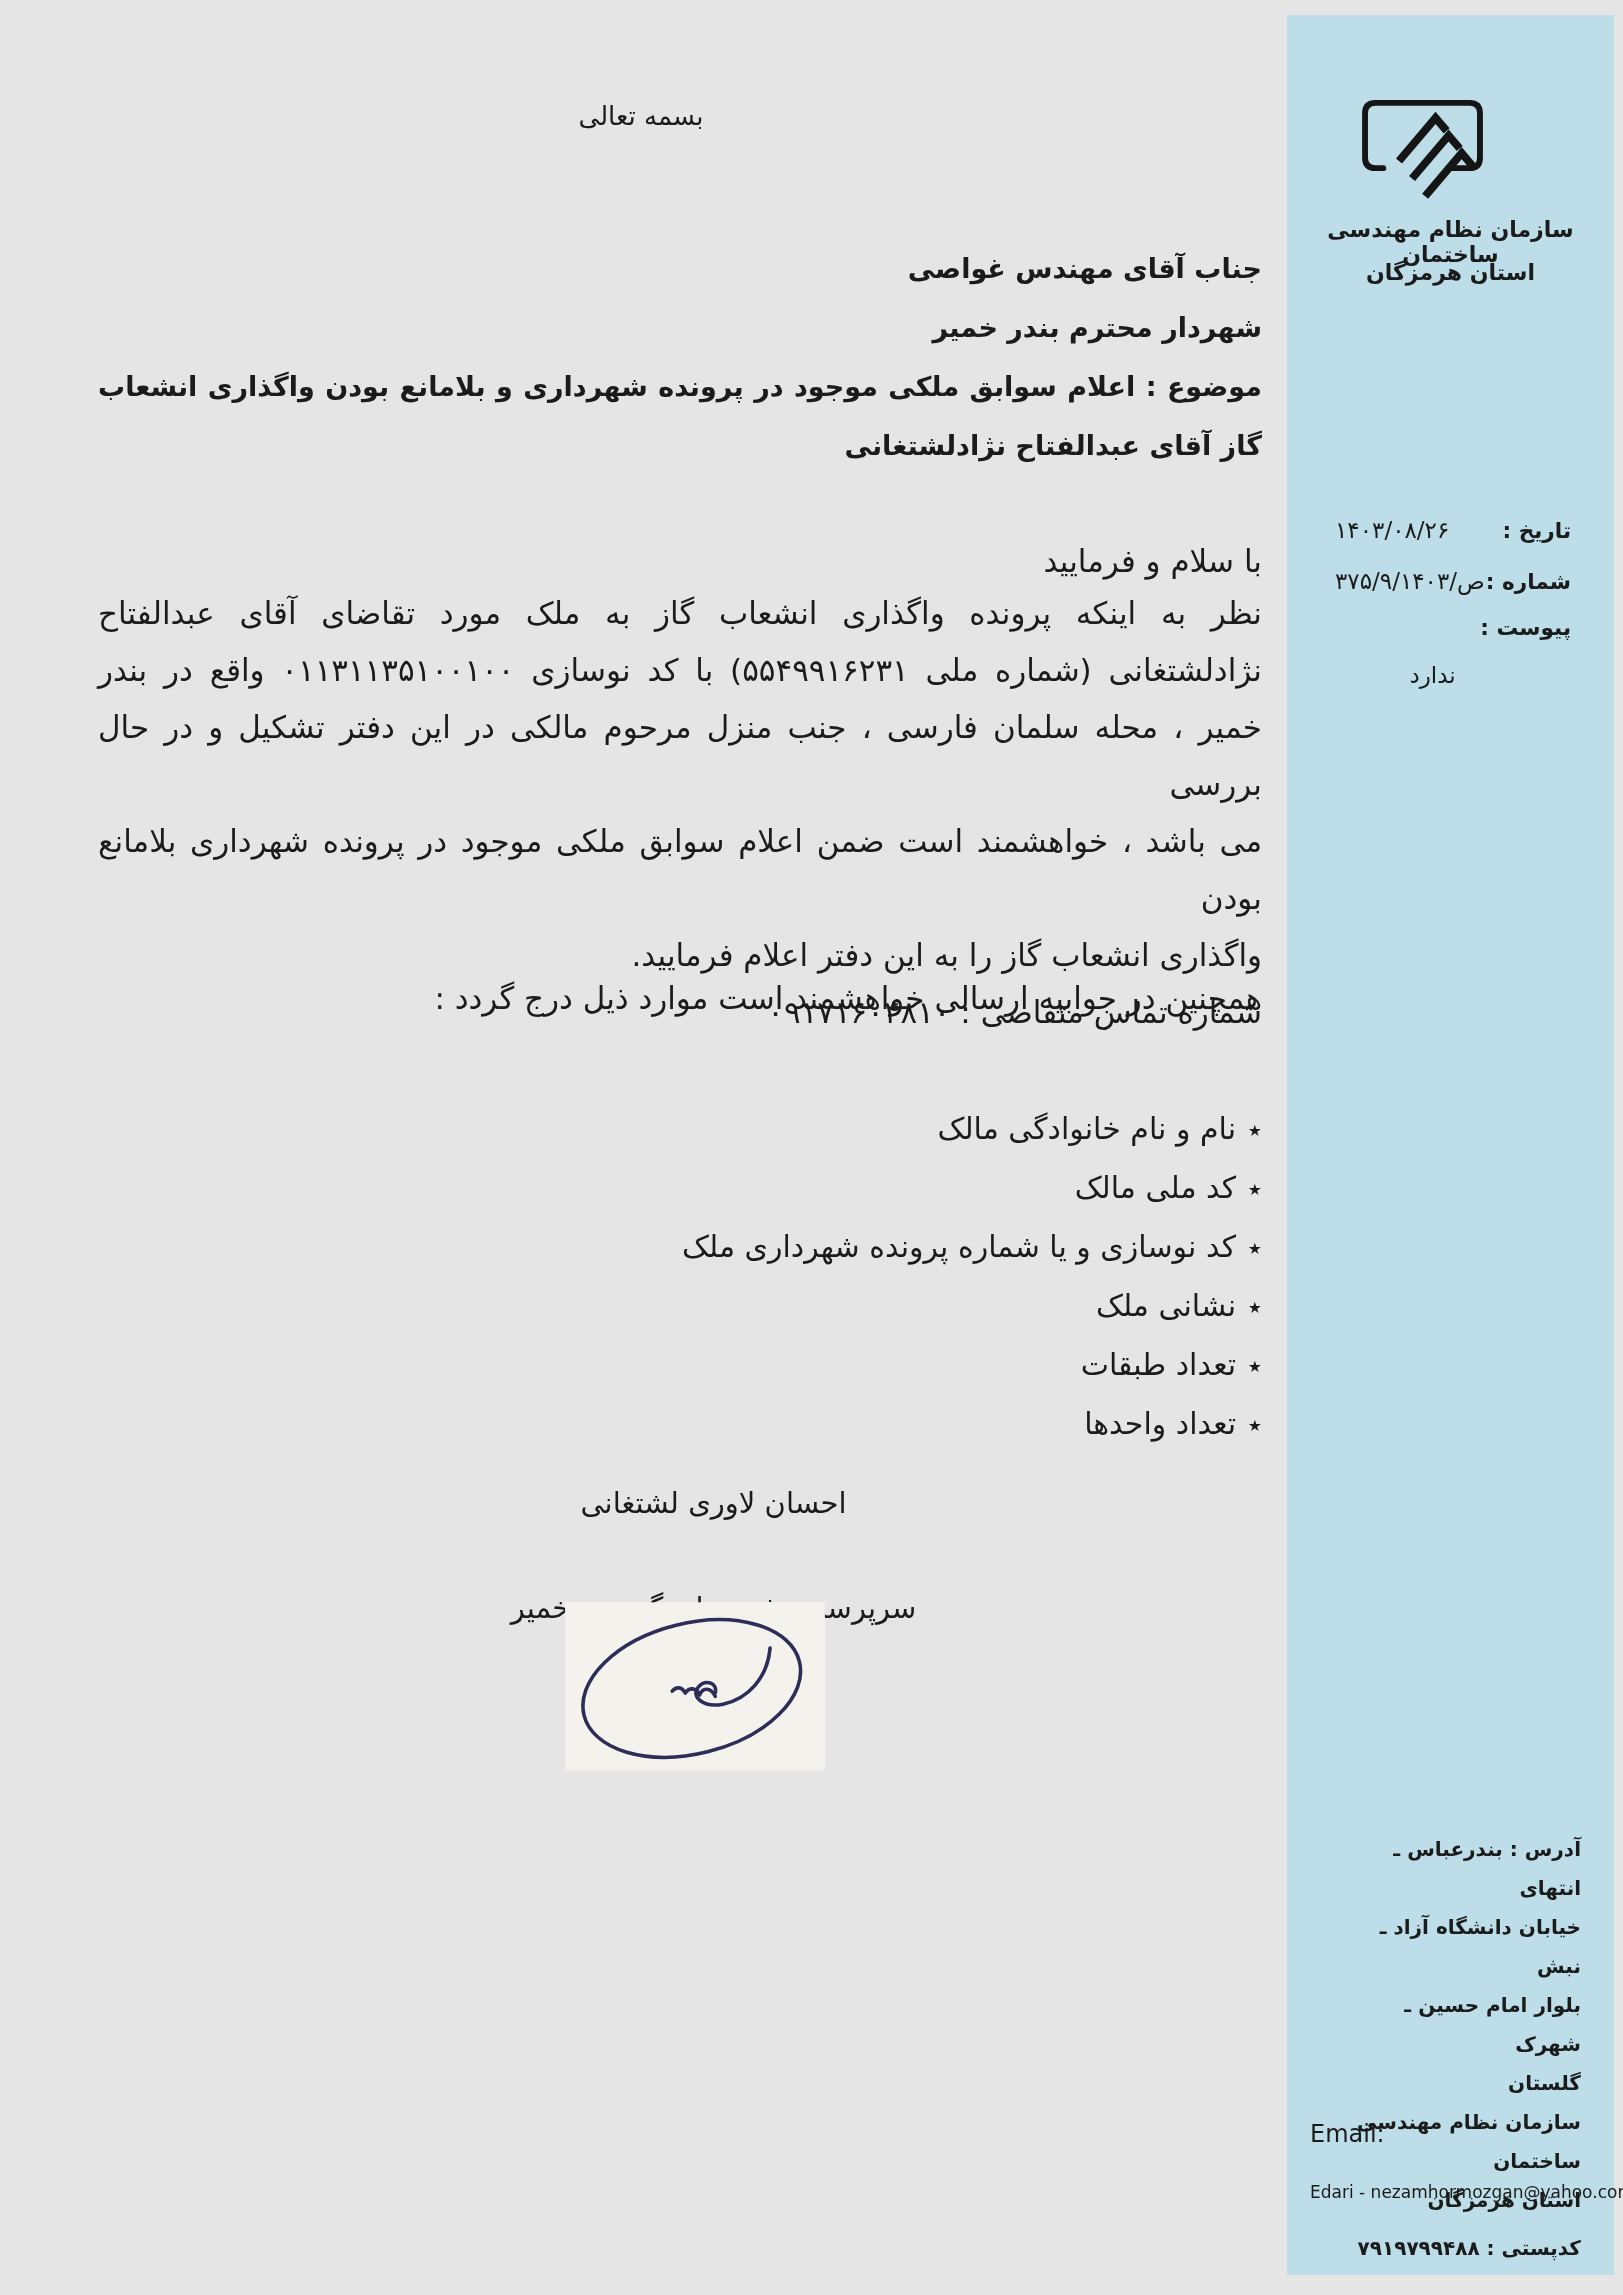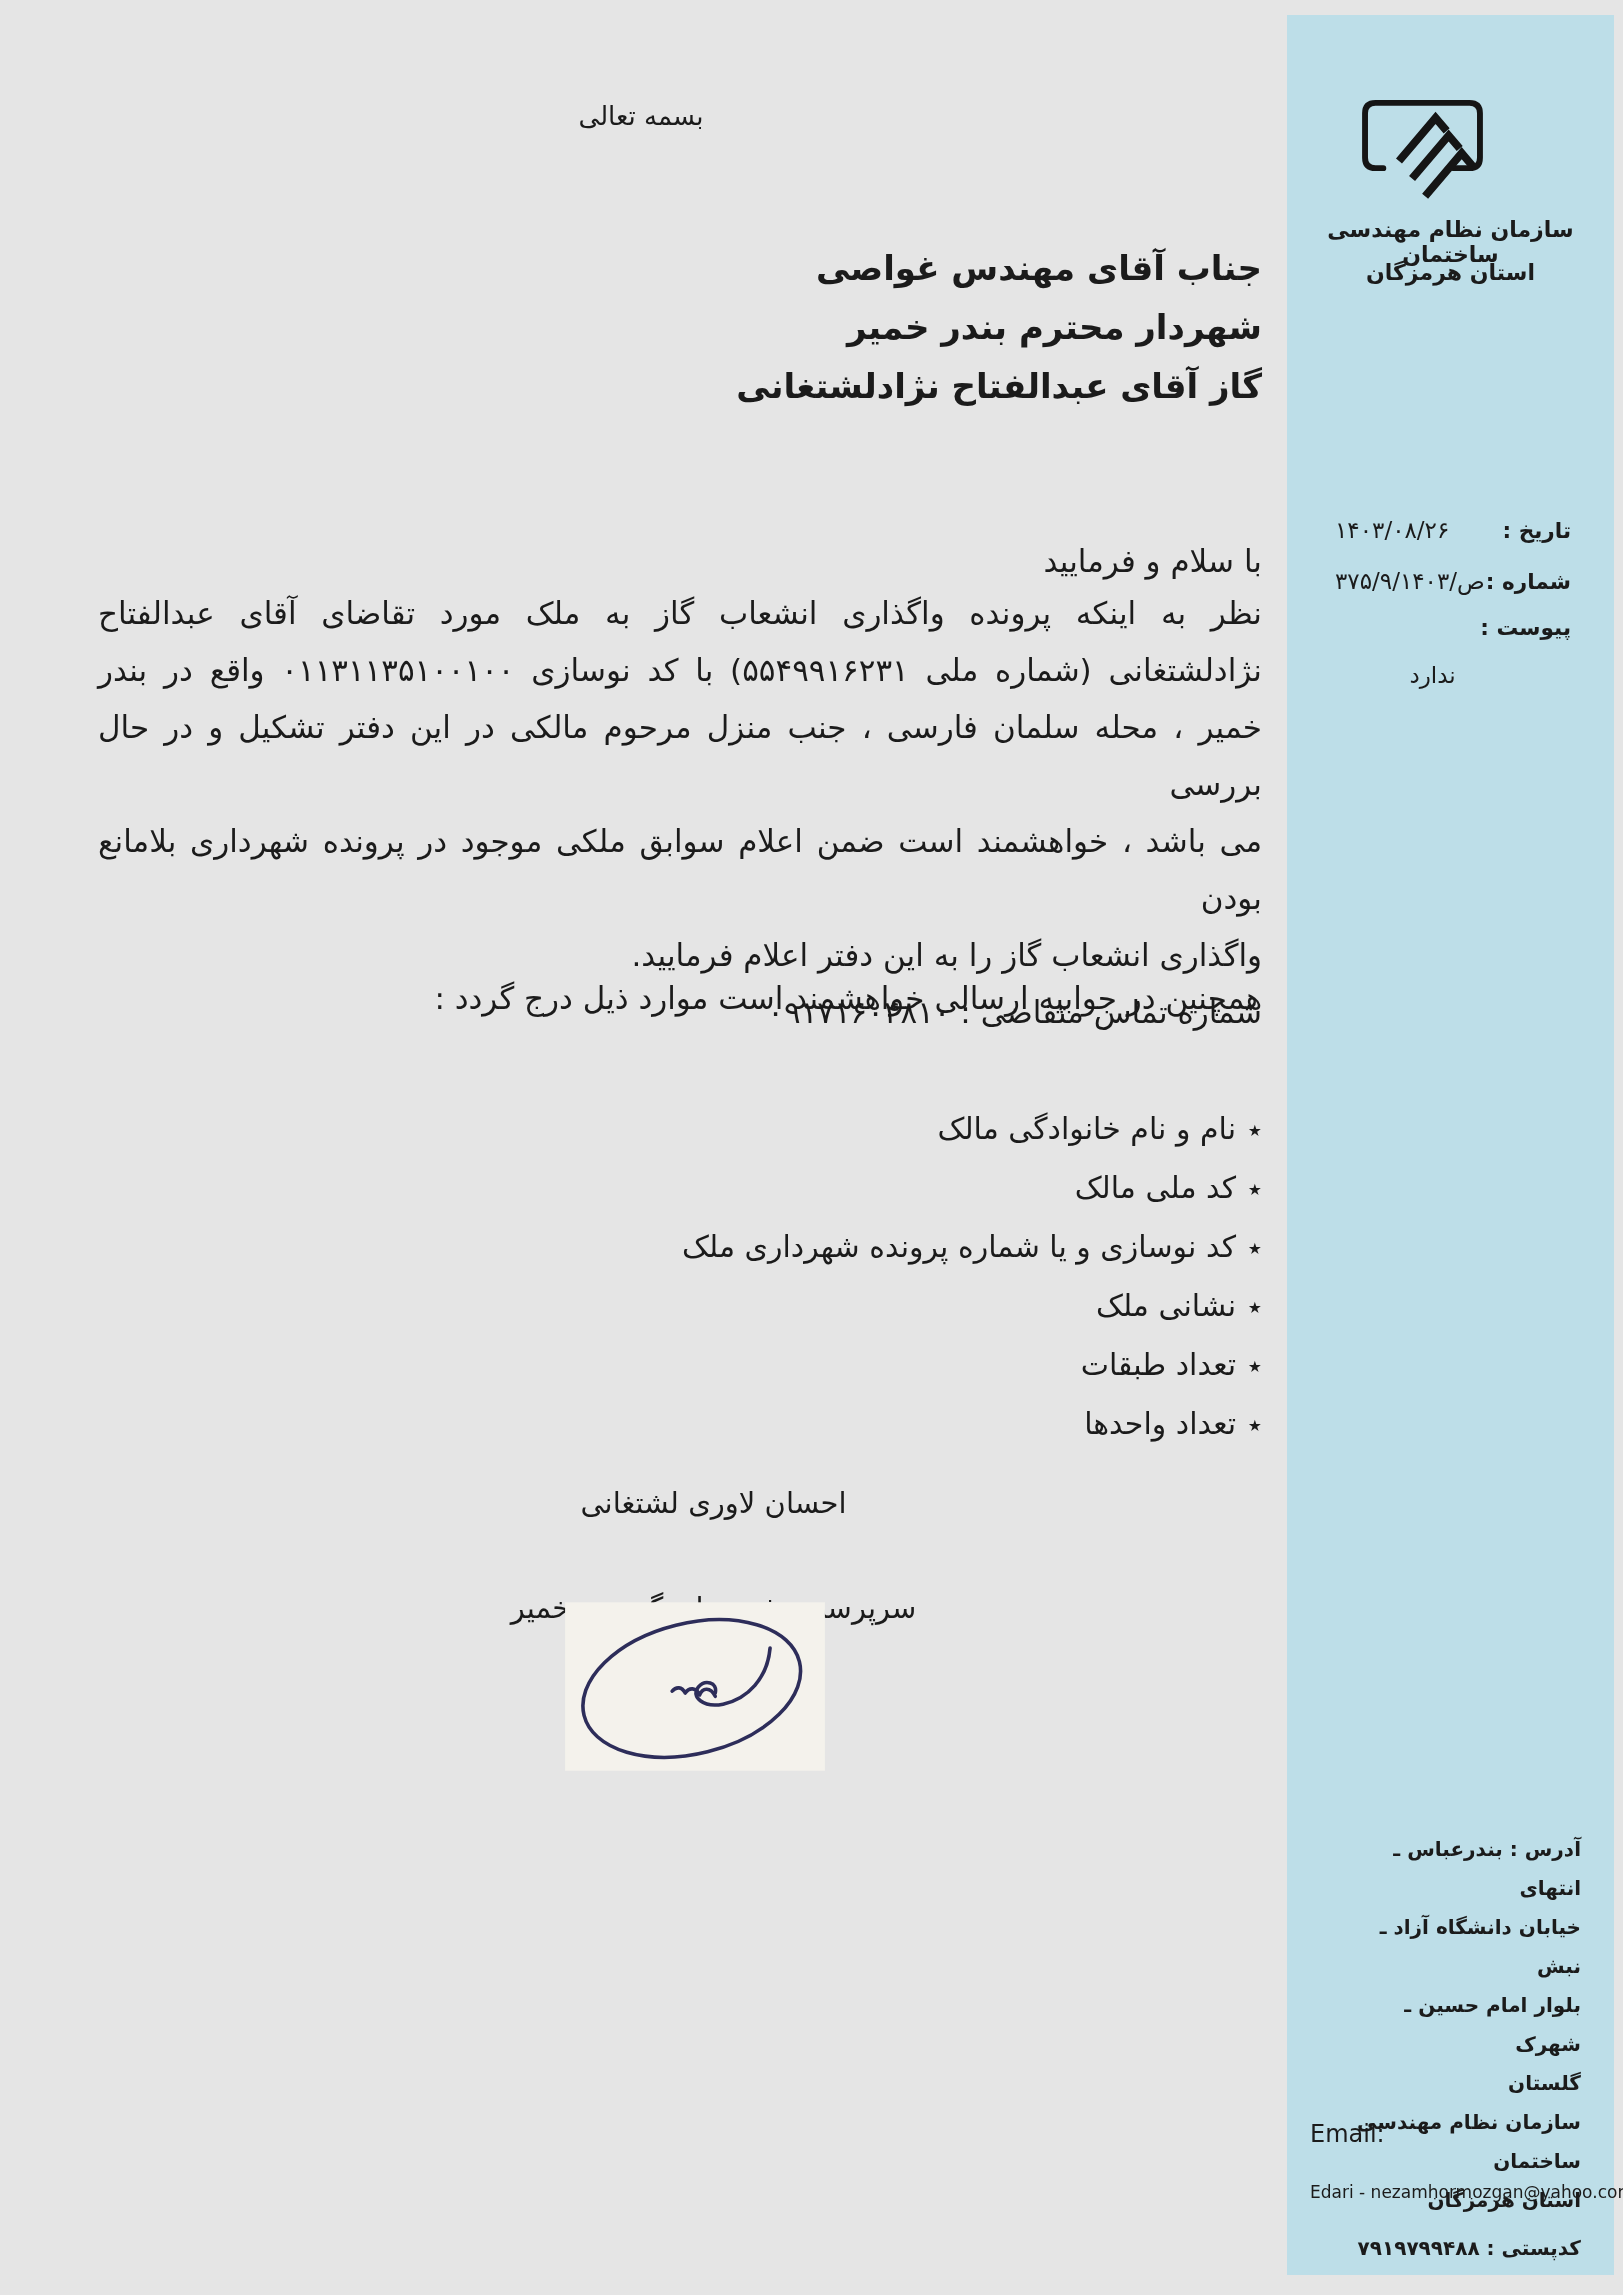--- a/index.html
+++ b/index.html
@@ -6,21 +6,21 @@
   .page{
     position:relative;width:1623px;height:2295px;background:#e5e5e5;
     font-family:"DejaVu Sans",sans-serif;direction:rtl;color:#1b1b1b;
     overflow:hidden;margin:0 auto;
   }
   .abs{position:absolute;}
   .r{text-align:right;white-space:nowrap;}
   .j{text-align:justify;text-align-last:justify;}
   .main-col{left:98px;width:1164px;}
   .bismillah{left:510px;top:101px;width:262px;text-align:center;font-size:26px;}
-  .recipient{top:239px;font-size:34px;font-weight:bold;line-height:59px;}
+  .recipient{top:239px;font-size:27px;font-weight:bold;line-height:59px;}
   .salutation{top:543px;font-size:31px;}
   .body-par{top:585px;font-size:31px;line-height:57px;}
   .request{top:980px;font-size:31px;}
   .list{top:1100px;font-size:30px;line-height:58px;}
   .list .marker{display:inline-block;margin-left:11.8px;font-size:26px;}
   .sig-block{left:419px;width:589px;text-align:center;font-size:29px;}
   .sig-name{top:1486px;}
   .sig-title{top:1591px;}
   .sig-svg{left:561px;top:1601px;}
   
@@ -42,20 +42,21 @@
 </head>
 <body>
 
 <div class="page">
 
   <div class="abs bismillah">بسمه تعالی</div>
 
   <div class="abs main-col recipient">
     <div class="r">جناب آقای مهندس غواصی</div>
     <div class="r">شهردار محترم بندر خمیر</div>
+    <div class="j">موضوع : اعلام سوابق ملکی موجود در پرونده شهرداری و بلامانع بودن واگذاری انشعاب</div>
     <div class="r">گاز آقای عبدالفتاح نژادلشتغانی</div>
   </div>
 
   <div class="abs main-col salutation r">با سلام و فرمایید</div>
 
   <div class="abs main-col body-par">
     <div class="j">نظر به اینکه پرونده واگذاری انشعاب گاز به ملک مورد تقاضای آقای عبدالفتاح</div>
     <div class="j">نژادلشتغانی (شماره ملی ۵۵۴۹۹۱۶۲۳۱) با کد نوسازی ۰۱۱۳۱۱۳۵۱۰۰۱۰۰ واقع در بندر</div>
     <div class="j">خمیر ، محله سلمان فارسی ، جنب منزل مرحوم مالکی در این دفتر تشکیل و در حال بررسی</div>
     <div class="j">می باشد ، خواهشمند است ضمن اعلام سوابق ملکی موجود در پرونده شهرداری بلامانع بودن</div>

